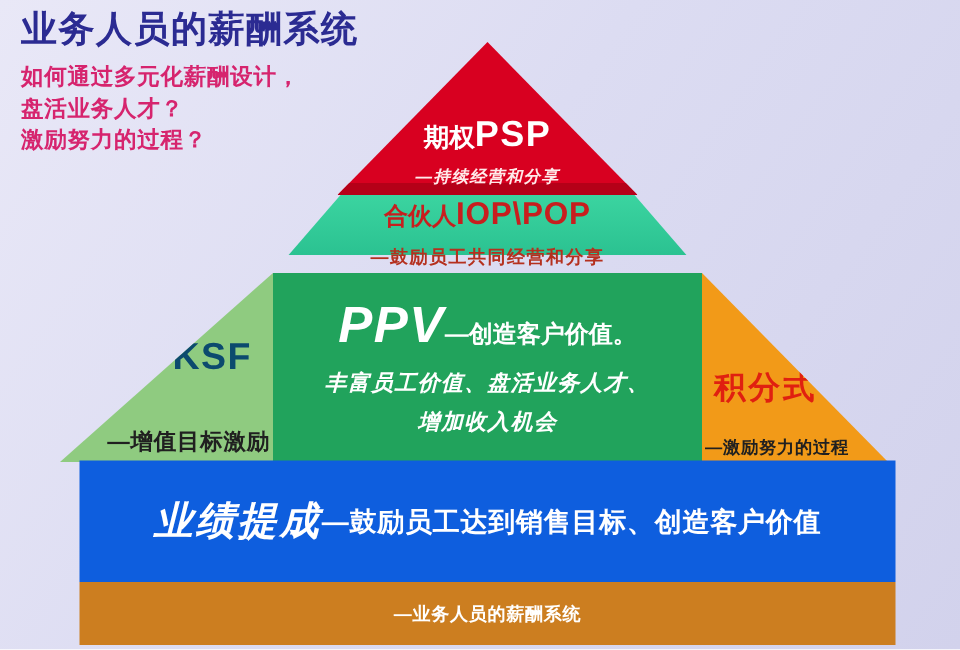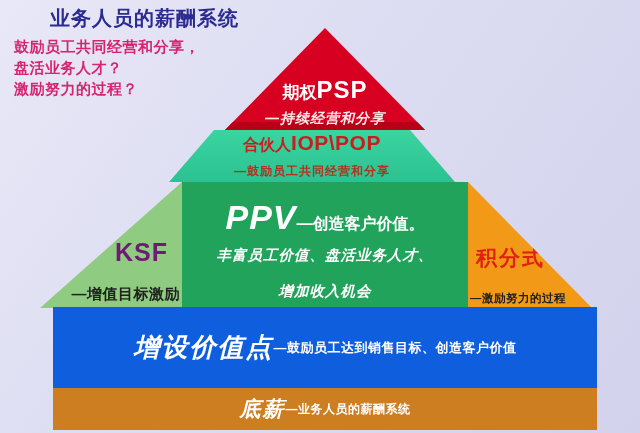--- a/index.html
+++ b/index.html
@@ -6,75 +6,75 @@
   .stage{
     position:relative;
     width:640px;height:433px;
     overflow:hidden;
     background:linear-gradient(125deg,#e9e8f7 0%,#dcdcf2 45%,#d2d2ec 100%);
     font-family:"Liberation Sans","DejaVu Sans",sans-serif;
   }
   
   .header{position:absolute;left:14px;top:6px;width:260px;}
   .title{
-    font-size:20px;font-weight:bold;color:#2b2b92;
-    letter-spacing:1px;line-height:1.2;margin-left:36px;
+    font-size:24px;font-weight:bold;color:#2b2b92;
+    letter-spacing:1px;line-height:1.2;
   }
   .subtitle-line{
     font-size:15px;font-weight:bold;color:#d6246e;
     line-height:21px;letter-spacing:.5px;
   }
   .subtitle-block{margin-top:6px;}
   
   .piece{position:absolute;}
   .tri-top{
     left:225px;top:28px;width:200px;height:102px;
     background:#d80020;
     clip-path:polygon(50% 0,100% 100%,0 100%);
     text-align:center;color:#fff;
   }
   .tri-top .edge{position:absolute;bottom:0;left:0;width:100%;height:8px;background:#b50018;}
   .psp-title{position:absolute;top:48px;width:100%;font-weight:bold;}
   .psp-prefix{font-size:17px;}
   .psp-acronym{font-size:24px;letter-spacing:1px;}
   .psp-desc{
     position:absolute;top:82px;width:100%;
-    font-size:14px;font-weight:bold;font-style:italic;letter-spacing:1px;
+    font-size:11px;font-weight:bold;font-style:italic;letter-spacing:1px;
     color:#ffeaea;
   }
   .trap-iop{
-    left:169px;top:130px;width:286px;height:52px;
+    left:182px;top:130px;width:286px;height:40px;
     background:linear-gradient(#3bd4a0,#2bc291);
     clip-path:polygon(45px 0,241px 0,286px 52px,0 52px);
     text-align:center;
   }
   .iop-title{position:absolute;top:1px;width:100%;font-weight:bold;color:#c81e1e;}
   .iop-prefix{font-size:16px;}
   .iop-acronym{font-size:21px;letter-spacing:.5px;}
   .iop-desc{
     position:absolute;top:33px;width:100%;
     font-size:12px;font-weight:bold;color:#b5301e;letter-spacing:1px;
   }
   .rect-ppv{
     left:182px;top:182px;width:286px;height:126px;
     background:#21a35c;text-align:center;color:#fff;
   }
   .ppv-title{position:absolute;top:16px;width:100%;}
   .ppv-acronym{font-size:34px;font-weight:bold;letter-spacing:1px;font-style:italic;}
   .ppv-suffix{font-size:16px;font-weight:bold;}
   .ppv-line1{position:absolute;top:64px;width:100%;font-size:14.5px;font-weight:bold;font-style:italic;letter-spacing:1px;}
-  .ppv-line2{position:absolute;top:100px;width:100%;font-size:14.5px;font-weight:bold;font-style:italic;letter-spacing:1px;}
+  .ppv-line2{position:absolute;top:90px;width:100%;font-size:14.5px;font-weight:bold;font-style:italic;letter-spacing:1px;}
   .tri-ksf{
     left:40px;top:182px;width:142px;height:126px;
     background:#8fcb80;
     clip-path:polygon(100% 0,100% 100%,0 100%);
   }
   .ksf-label{
-    position:absolute;top:56px;right:14px;
-    font-size:25px;font-weight:bold;color:#701a75;letter-spacing:1px;
+    position:absolute;top:42px;right:14px;
+    font-size:25px;font-weight:bold;color:#0c4a6e;letter-spacing:1px;
   }
   .ksf-desc{
     position:absolute;bottom:4px;right:2px;
     font-size:15px;font-weight:bold;color:#202020;letter-spacing:.5px;
   }
   .tri-points{
     left:468px;top:182px;width:124px;height:126px;
     background:#f29a18;
     clip-path:polygon(0 0,100% 100%,0 100%);
   }
@@ -85,38 +85,38 @@
   .points-desc{
     position:absolute;bottom:2px;left:2px;
     font-size:11.5px;font-weight:bold;color:#202020;letter-spacing:.5px;
   }
   .bar-commission{
     left:53px;top:307px;width:544px;height:81px;
     background:#0e5ede;color:#fff;
     display:flex;align-items:center;justify-content:center;
   }
   .bar-commission .big{font-size:26px;font-weight:bold;font-style:italic;letter-spacing:2px;}
-  .bar-commission .small{font-size:13px;font-weight:bold;letter-spacing:.5px;}
+  .bar-commission .small{font-size:18px;font-weight:bold;letter-spacing:.5px;}
   .bar-base{
     left:53px;top:388px;width:544px;height:42px;
     background:#cc7e20;color:#fff;
     display:flex;align-items:center;justify-content:center;
   }
   .bar-base .big{font-size:21px;font-weight:bold;font-style:italic;letter-spacing:2px;}
   .bar-base .small{font-size:12px;font-weight:bold;letter-spacing:.5px;}
 </style>
 </head>
 <body>
 
 <div class="stage">
 
   <div class="header">
     <div class="title">业务人员的薪酬系统</div>
     <div class="subtitle-block">
-      <div class="subtitle-line">鼓励员工共同经营和分享，</div>
+      <div class="subtitle-line">如何通过多元化薪酬设计，</div>
       <div class="subtitle-line">盘活业务人才？</div>
       <div class="subtitle-line">激励努力的过程？</div>
     </div>
   </div>
 
   <div class="piece tri-top">
     <div class="edge"></div>
     <div class="psp-title">
       <span class="psp-prefix">期权</span><span class="psp-acronym">PSP</span>
     </div>
@@ -142,22 +142,21 @@
     <div class="ksf-label">KSF</div>
     <div class="ksf-desc">—增值目标激励</div>
   </div>
 
   <div class="piece tri-points">
     <div class="points-label">积分式</div>
     <div class="points-desc">—激励努力的过程</div>
   </div>
 
   <div class="piece bar-commission">
-    <span class="big">增设价值点</span>
+    <span class="big">业绩提成</span>
     <span class="small">—鼓励员工达到销售目标、创造客户价值</span>
   </div>
 
   <div class="piece bar-base">
-    <span class="big">底薪</span>
     <span class="small">—业务人员的薪酬系统</span>
   </div>
 
 </div>
 
 </body></html>

